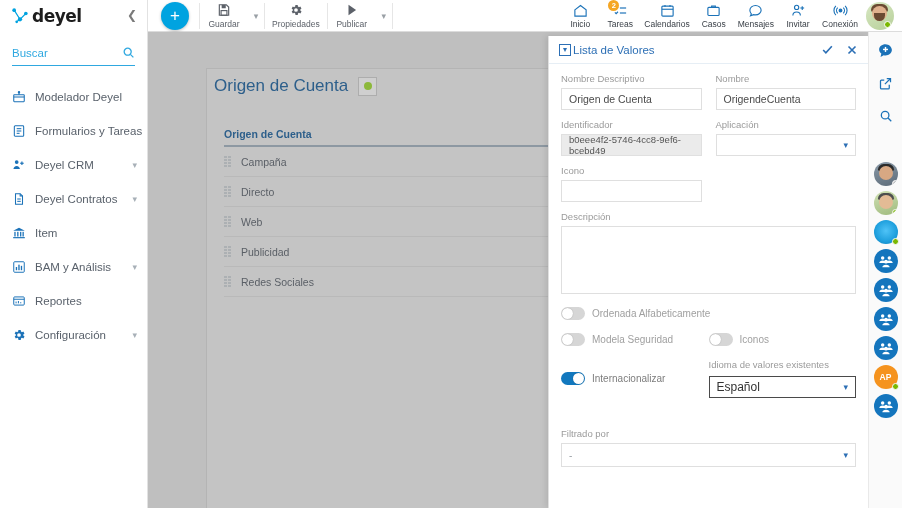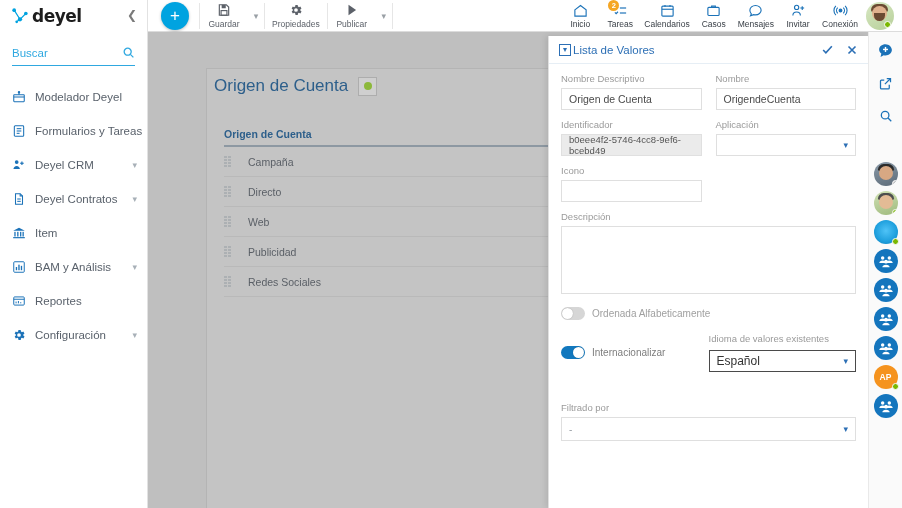--- a/index.html
+++ b/index.html
@@ -132,21 +132,21 @@
     font-size: 10.5px; font-weight: 700; color: #2d5f8b;
     padding-bottom: 5px; border-bottom: 2px solid #8d98a2; width: 394px;
   }
   .new-value-input {
     margin-top: 10px; width: 394px; height: 22px;
     border: 1px solid #6aa7c4; background: #c7c7c7;
     font-size: 10.5px; color: #8a8a8a; padding: 0 7px;
     display: flex; align-items: center;
   }
   .value-row {
-    width: 394px; height: 30px; display: flex; align-items: center; gap: 17px;
+    width: 394px; height: 30px; display: flex; align-items: center; gap: 10px;
     border-bottom: 1px solid #b9b9b9; font-size: 10.5px; color: #5a5f66;
   }
   .drag-handle {
     width: 7px; height: 11px; flex: 0 0 7px;
     display: grid; grid-template-columns: 1fr 1fr; grid-template-rows: repeat(4, 1fr);
     gap: 1px; opacity: .55;
   }
   .drag-handle i { background: #9aa0a6; display: block; border-radius: 0; }
 
   
@@ -652,20 +652,34 @@
 
       <div class="tgl-row">
         <div class="tgl-half">
           <span class="switch">
               <i></i>
             </span>
           <span class="tgl-lbl">Ordenada Alfabeticamente</span>
         </div>
       </div>
 
+      <div class="tgl-row">
+        <div class="tgl-half">
+          <span class="switch">
+              <i></i>
+            </span>
+          <span class="tgl-lbl">Modela Seguridad</span>
+        </div>
+        <div class="tgl-half">
+          <span class="switch">
+              <i></i>
+            </span>
+          <span class="tgl-lbl">Iconos</span>
+        </div>
+      </div>
 
       <div class="tgl-row">
         <div class="tgl-half">
           <span class="switch on">
               <i></i>
             </span>
           <span class="tgl-lbl active">Internacionalizar</span>
         </div>
         <div class="tgl-half" style="display:block;">
           <span class="lbl">Idioma de valores existentes</span>

